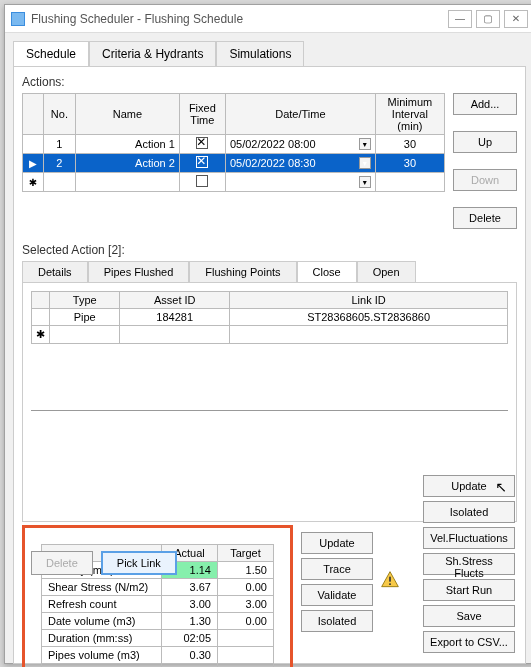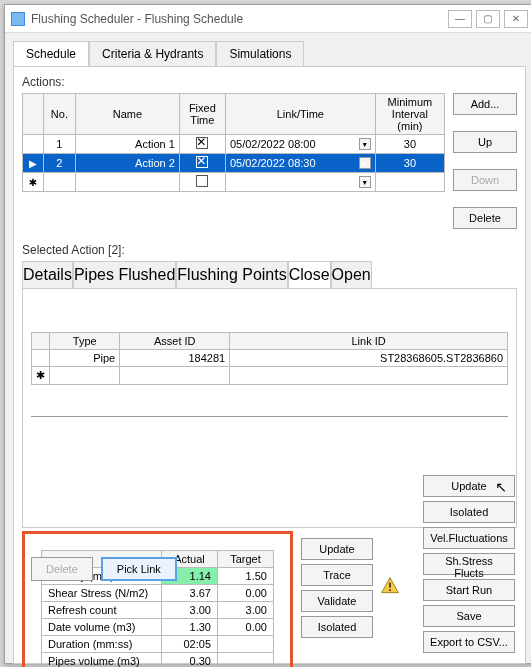--- a/index.html
+++ b/index.html
@@ -25,25 +25,25 @@
 .chkbox.checked::after { content: "✕"; position: absolute; top: -3px; left: -1px; font-size: 12px; color: #000; }
 .row-sel .chkbox.checked::after { color: #fff; }
 .row-sel .chkbox { border-color: #fff; }
 .date-cell { display: flex; align-items: center; justify-content: space-between; }
 .dropbtn { width: 12px; height: 12px; border: 1px solid #999; background: #f4f4f4; font-size: 8px; display: flex; align-items: center; justify-content: center; }
 .sidebtns { display: flex; flex-direction: column; gap: 16px; }
 .sidebtns button, .rightpanel button { width: 64px; height: 22px; font-size: 11px; border: 1px solid #999; background: #f4f4f4; cursor: pointer; }
 .sidebtns button:disabled { color: #aaa; }
 .selected-action { margin-top: 14px; }
 .inner-tabs { display: flex; margin-top: 4px; }
-.inner-tab { padding: 4px 0; font-size: 16px; border: 1px solid #ccc; border-bottom: none; background: #f0f0f0; cursor: pointer; }
+.inner-tab { padding: 4px 15px; font-size: 11px; border: 1px solid #ccc; border-bottom: none; background: #f0f0f0; cursor: pointer; }
 .inner-tab.active { background: #fff; font-weight: 500; }
 .close-panel { border: 1px solid #ccc; background: #fff; padding: 8px; height: 240px; position: relative; }
-.grid { border: 1px solid #999; border-collapse: collapse; font-size: 11px; width: 100%; margin-top: 35px; }
-.grid th, .grid td { border: 1px solid #bbb; padding: 2px 4px; text-align: right; }
+.grid { border: 1px solid #999; border-collapse: collapse; font-size: 11px; width: 100%; }
+.grid th, .grid td { border: 1px solid #bbb; padding: 2px 4px; text-align: center; }
 .grid th { background: #f4f4f4; font-weight: normal; text-align: center; }
 .grid .mark { width: 18px; }
 .bottom-controls { display: flex; align-items: center; gap: 8px; margin-top: 140px; }
 .bottom-controls button { height: 24px; font-size: 11px; border: 1px solid #999; background: #f4f4f4; padding: 0 14px; }
 .bottom-controls button:disabled { color: #aaa; }
 .pick { border: 2px solid #5aa0e6 !important; background: #eaf3fd !important; }
 .checkline { font-size: 11px; display: flex; align-items: center; gap: 4px; flex: 1; }
 .highlight-box { border: 3px solid #e6542b; padding: 16px; margin-top: 3px; display: inline-block; }
 .stats-table { border-collapse: collapse; font-size: 11px; }
 .stats-table th, .stats-table td { border: 1px solid #bbb; padding: 2px 6px; }
@@ -83,21 +83,21 @@
     <div class="section-label">Actions:</div>
     <div class="actions-row">
       <table class="actions-table">
         <thead>
           <tr>
             <th class="rowmark"></th>
             <th style="width:28px">No.</th>
             <th style="width:90px">Name</th>
             <th style="width:40px;white-space:pre-line">Fixed
 Time</th>
-            <th style="width:130px">Link/Time</th>
+            <th style="width:130px">Date/Time</th>
             <th style="width:60px;white-space:pre-line">Minimum
 Interval
 (min)</th>
           </tr>
         </thead>
         <tbody>
           <tr>
             <td class="rowmark"></td>
             <td>1</td>
             <td class="name">Action 1</td>

